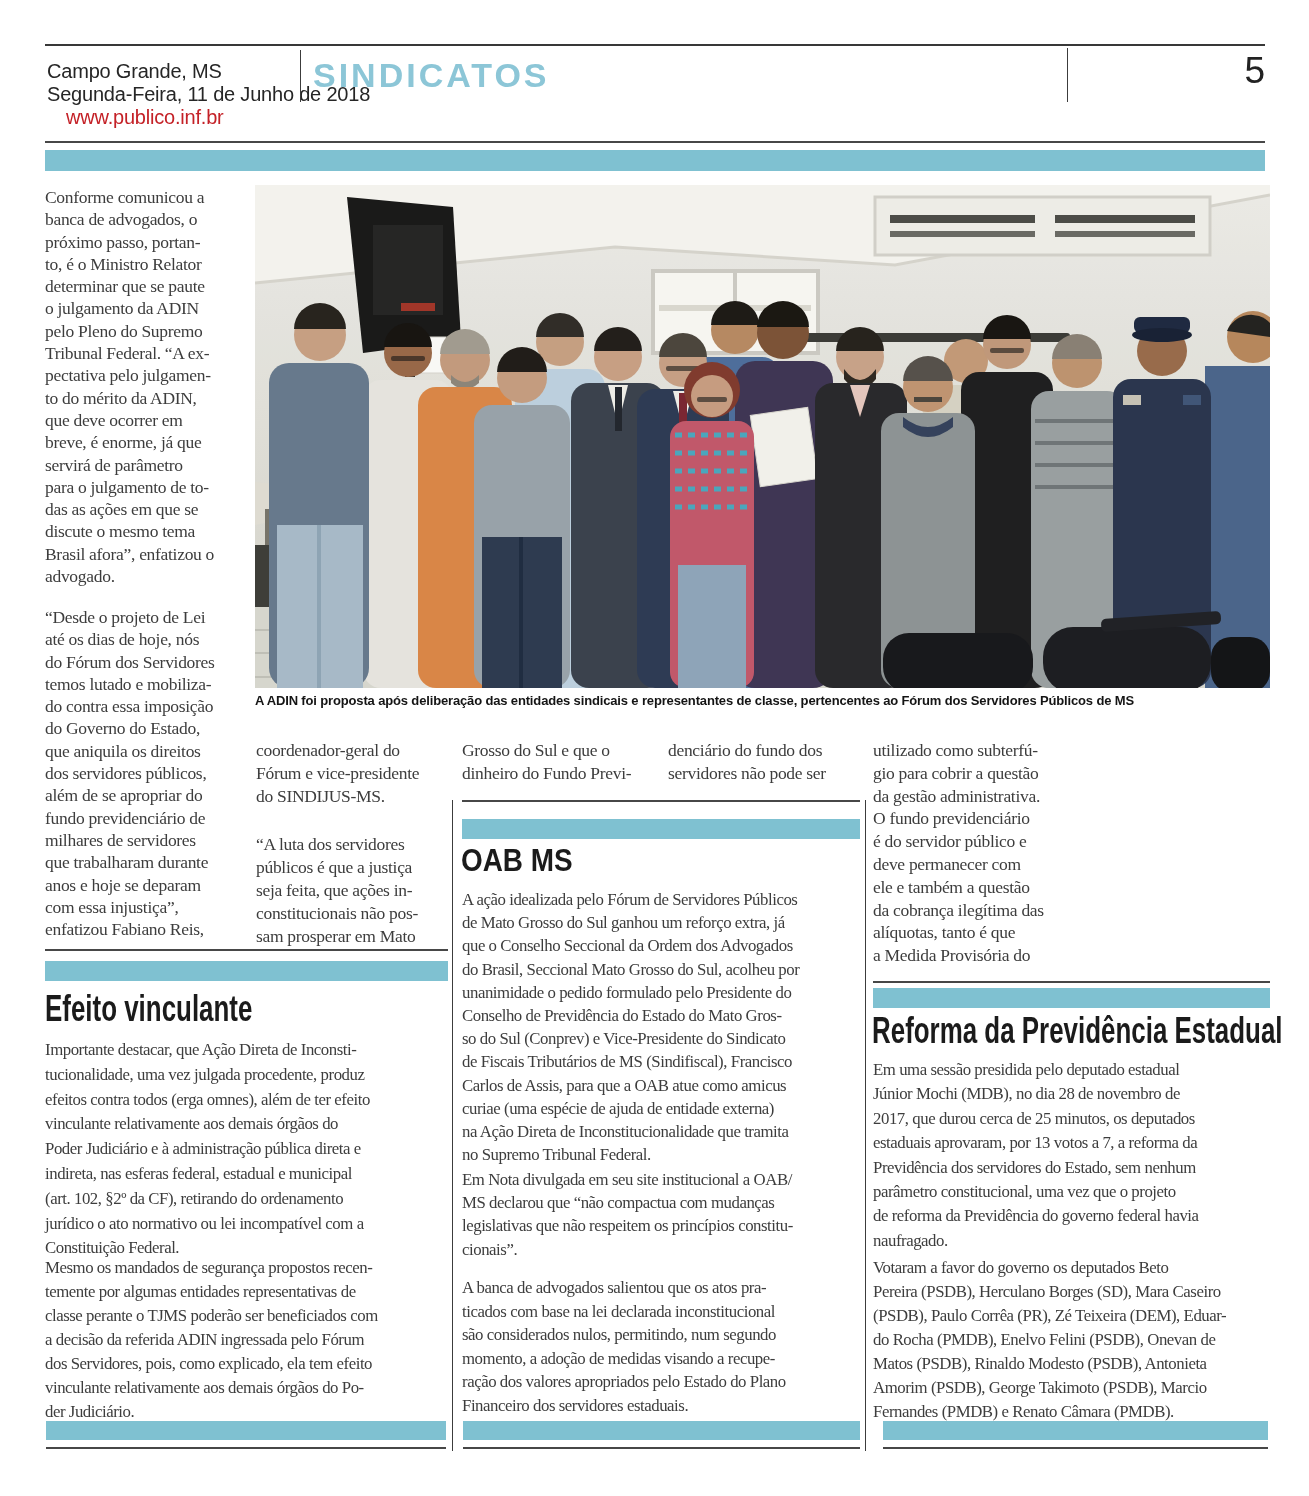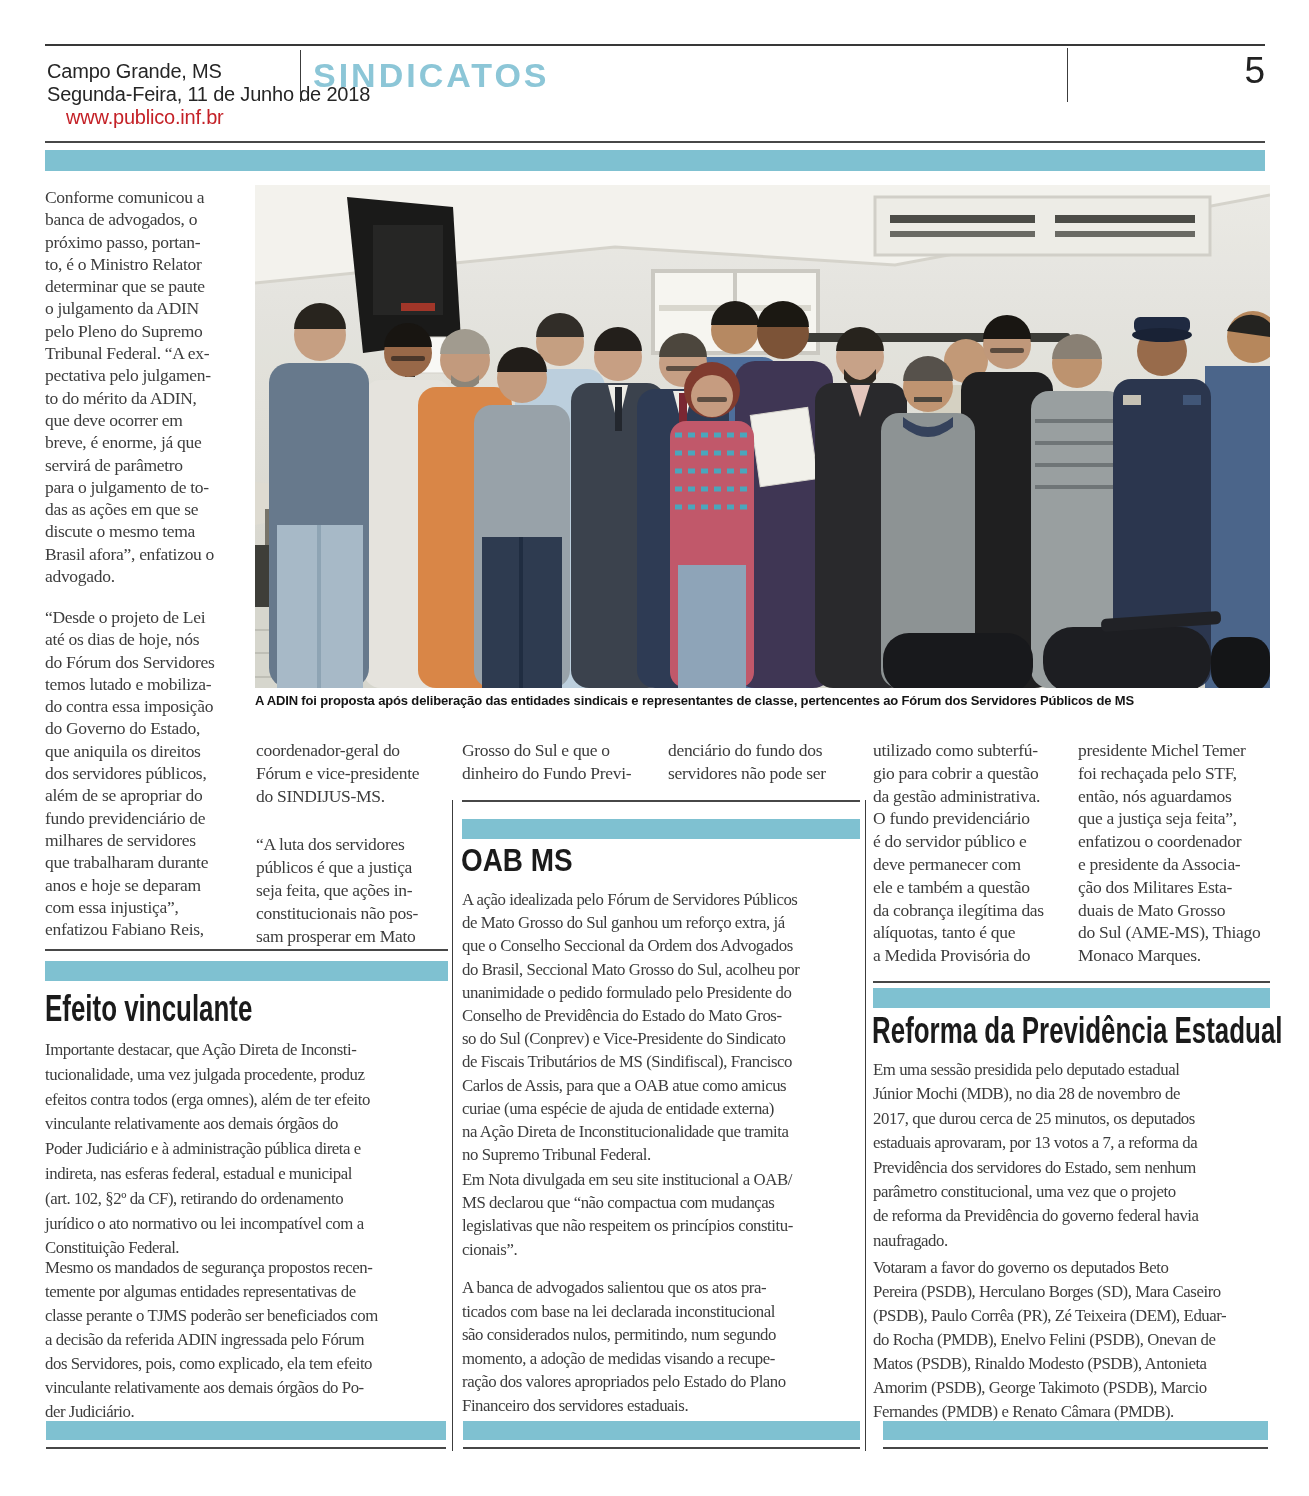--- a/index.html
+++ b/index.html
@@ -244,30 +244,20 @@
   <div class="tb" style="left:873px;top:739px;width:200px;line-height:22.8px">utilizado como subterfú-
 gio para cobrir a questão
 da gestão administrativa.
 O fundo previdenciário
 é do servidor público e
 deve permanecer com
 ele e também a questão
 da cobrança ilegítima das
 alíquotas, tanto é que
 a Medida Provisória do</div>
-  <div class="tb" style="left:1078px;top:739px;width:195px;line-height:22.8px">presidente Michel Temer
-foi rechaçada pelo STF,
-então, nós aguardamos
-que a justiça seja feita”,
-enfatizou o coordenador
-e presidente da Associa-
-ção dos Militares Esta-
-duais de Mato Grosso
-do Sul (AME-MS), Thiago
-Monaco Marques.</div>
 
   <div class="vr" style="left:452px;top:800px;height:651px"></div>
   <div class="vr" style="left:865px;top:800px;height:651px"></div>
 
   <div class="hr" style="left:45px;top:949px;width:403px"></div>
   <div class="bar" style="left:45px;top:961px;width:403px;height:20px"></div>
   <div class="hl" style="left:45px;top:988px;font-size:36px;transform:scaleX(0.72)">Efeito vinculante</div>
   <div class="tb wide" style="left:45px;top:1038px;width:410px;line-height:24.8px">Importante destacar, que Ação Direta de Inconsti-
 tucionalidade, uma vez julgada procedente, produz
 efeitos contra todos (erga omnes), além de ter efeito

